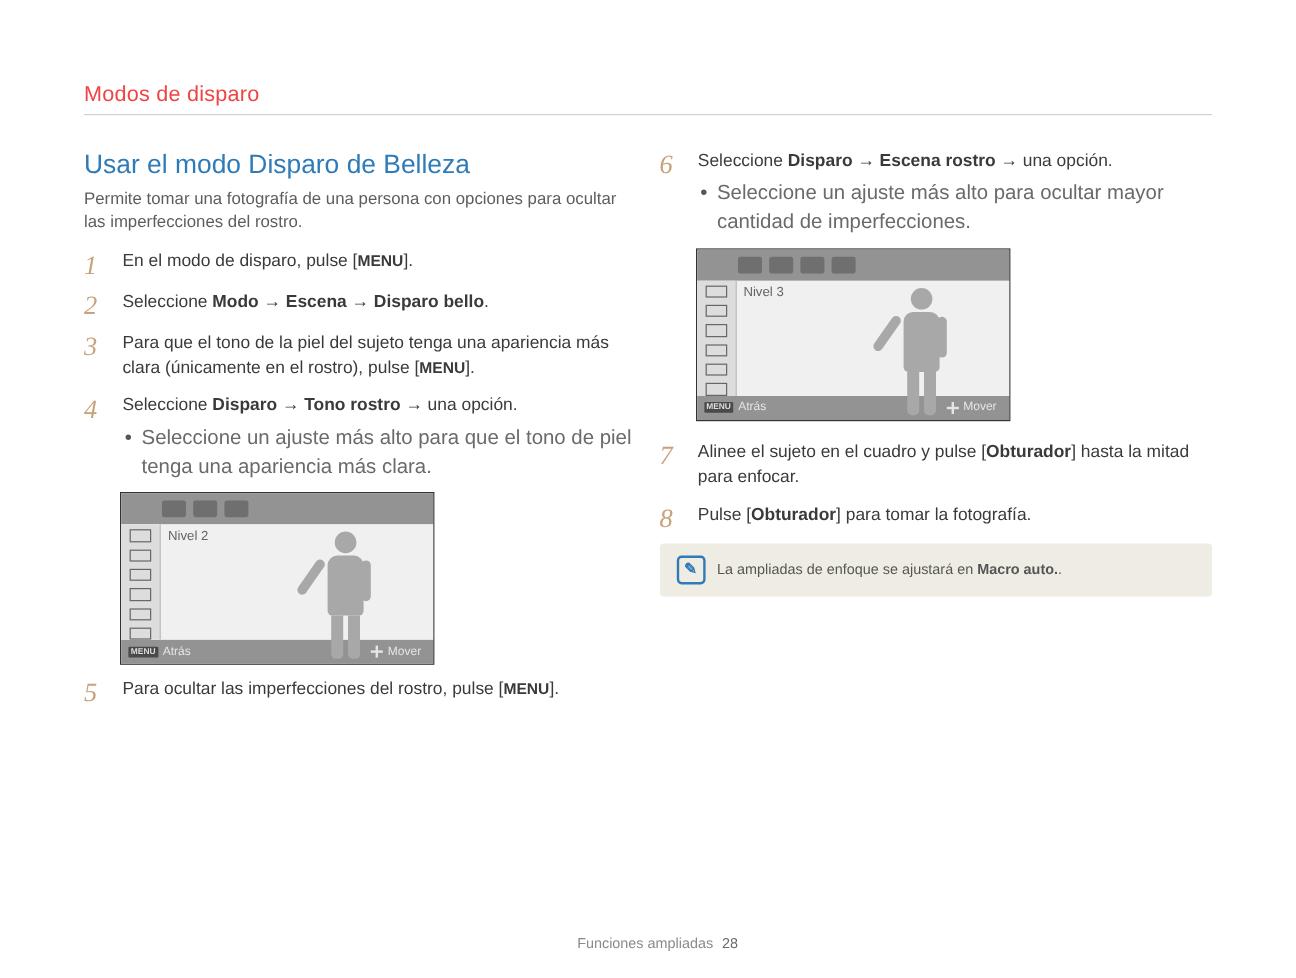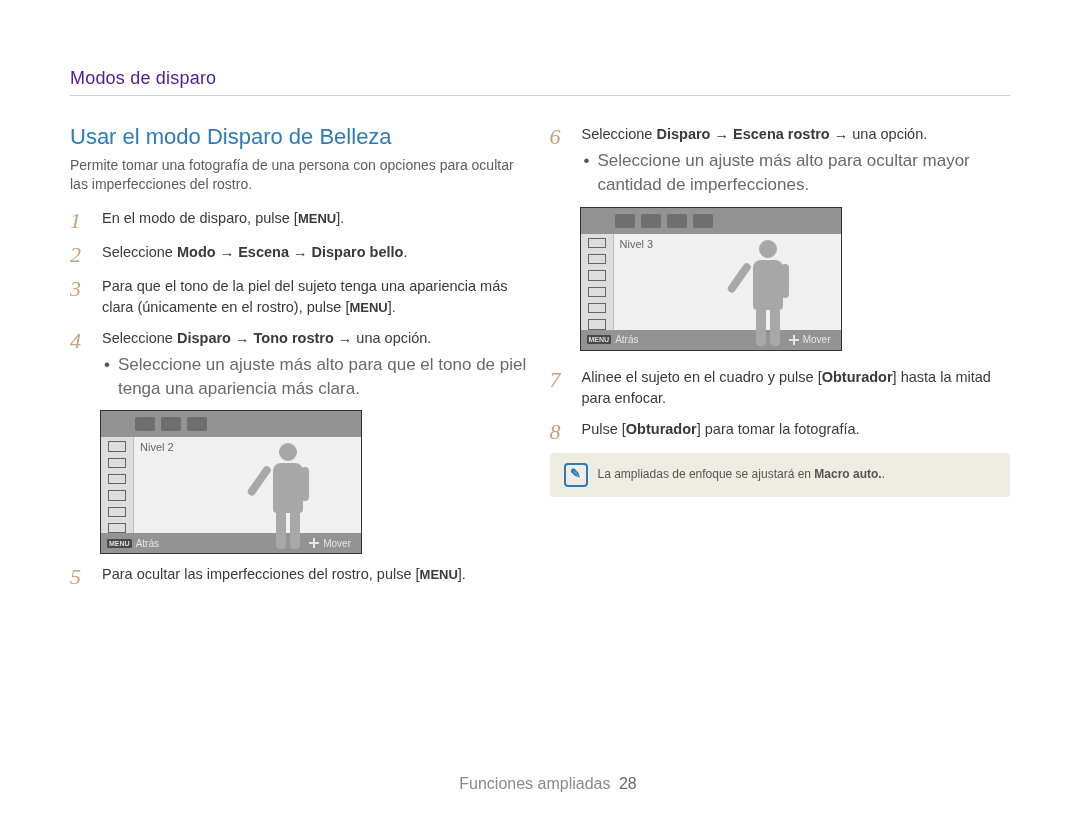--- a/index.html
+++ b/index.html
@@ -13,21 +13,21 @@
   .page {
     width: 1080px;
     height: 815px;
     box-sizing: border-box;
     padding: 68px 70px 30px 70px;
     position: relative;
   }
   .breadcrumb {
     font-size: 18px;
     font-weight: 300;
-    color: #4c1d95;
+    color: #ef4444;
     border-bottom: 1px solid #d0d0d0;
     padding-bottom: 6px;
     letter-spacing: 0.2px;
     margin-bottom: 28px;
   }
   .columns {
     display: flex;
     gap: 19px;
   }
   .col {
@@ -212,21 +212,21 @@
     font-weight: 700; font-size: 13px;
     transform: rotate(0deg);
   }
   .note-ico::before { content:"✎"; transform: translateY(-1px);}
 
   .footer {
     position: absolute;
     bottom: 22px;
     left: 16px; right: 0;
     text-align: center;
-    font-size: 16px;
+    font-size: 12px;
     color: #8a8a8a;
   }
   .footer .pn { color:#6a6a6a; margin-left:4px;}
   .gap6 { height:6px; }
 </style>
 </head>
 <body>
 
 <div class="page">
 

